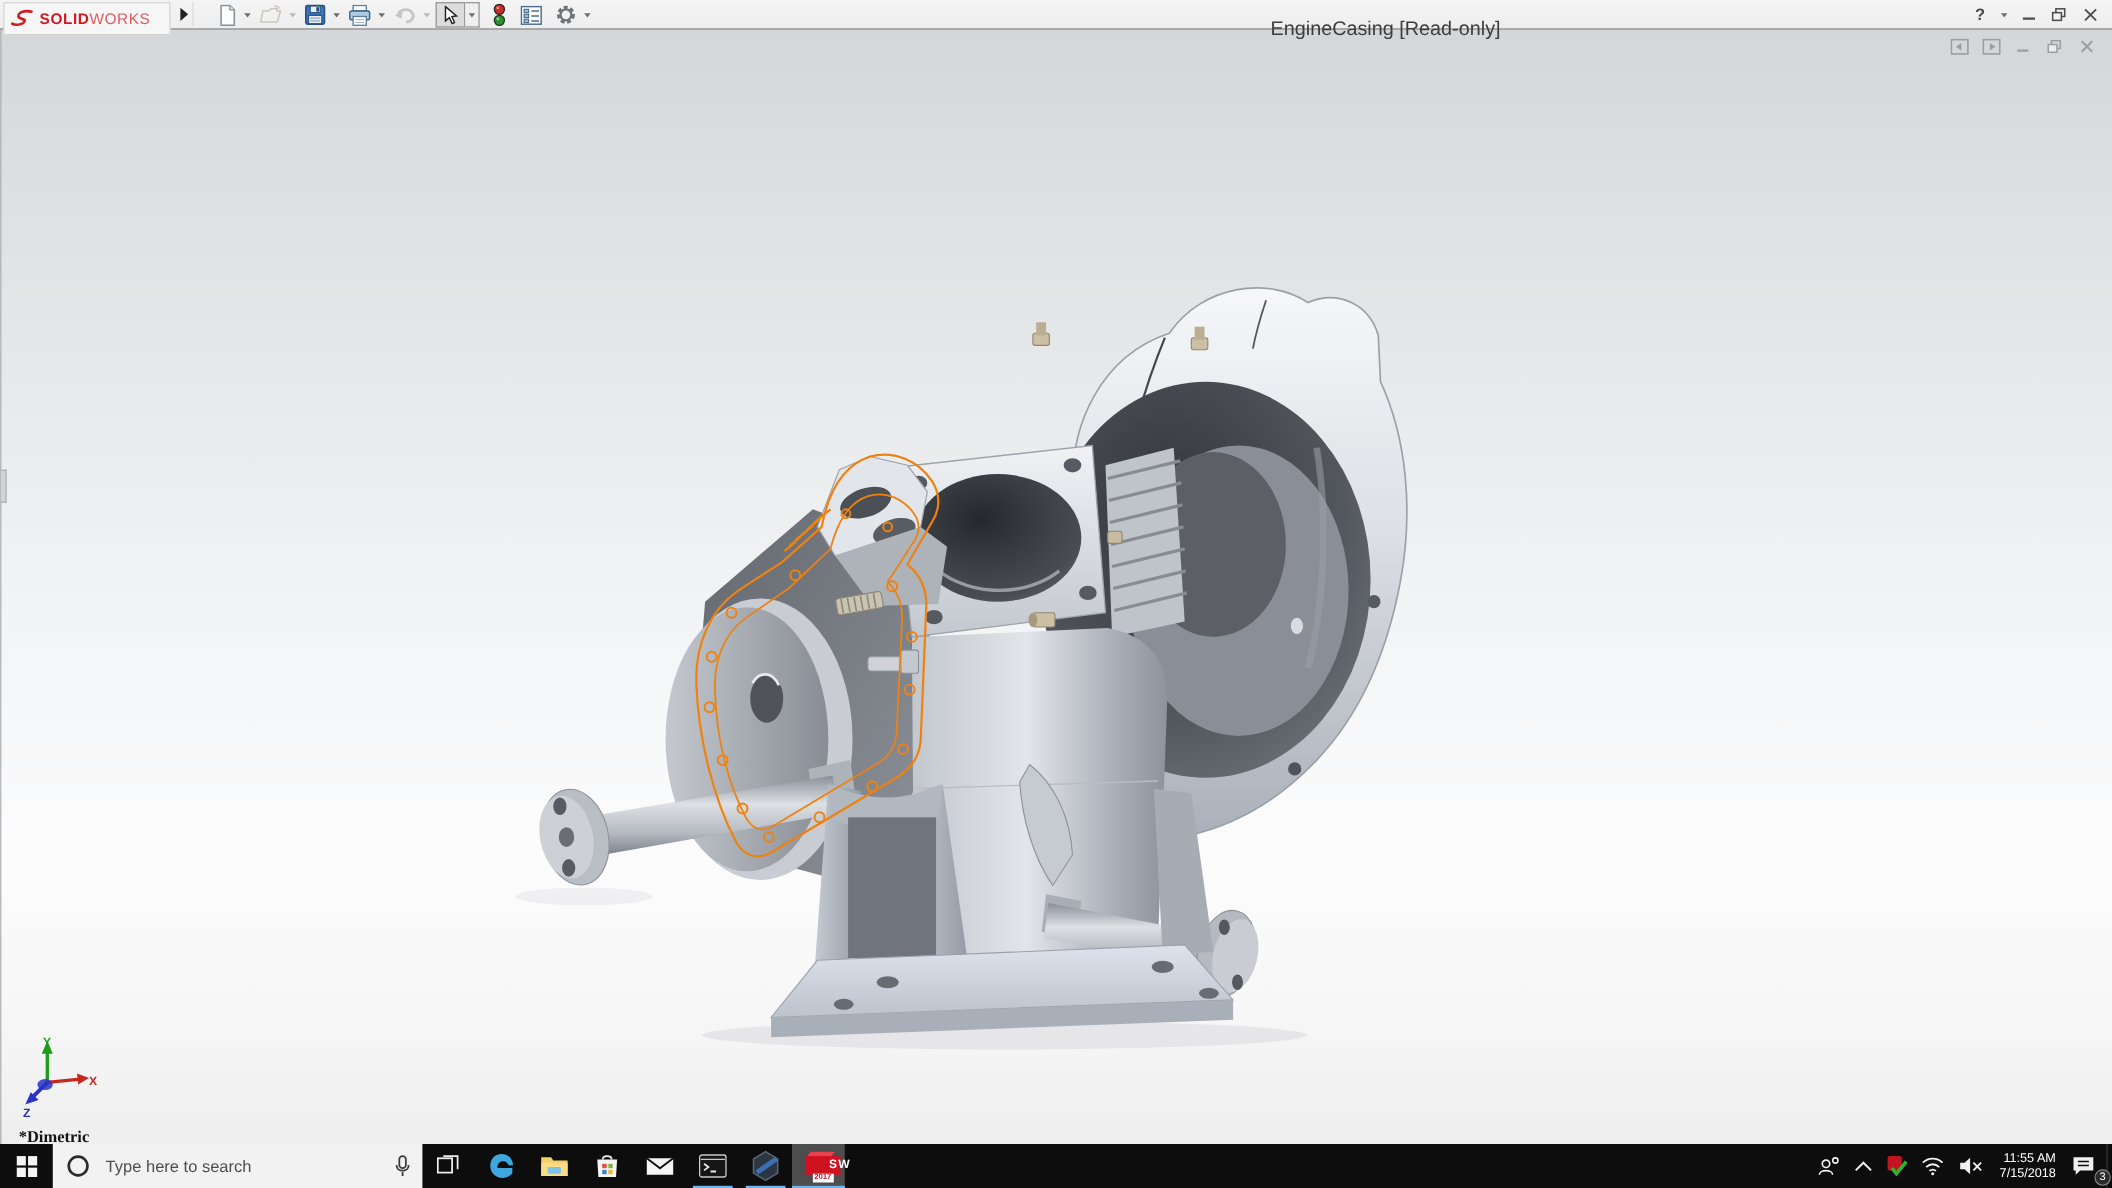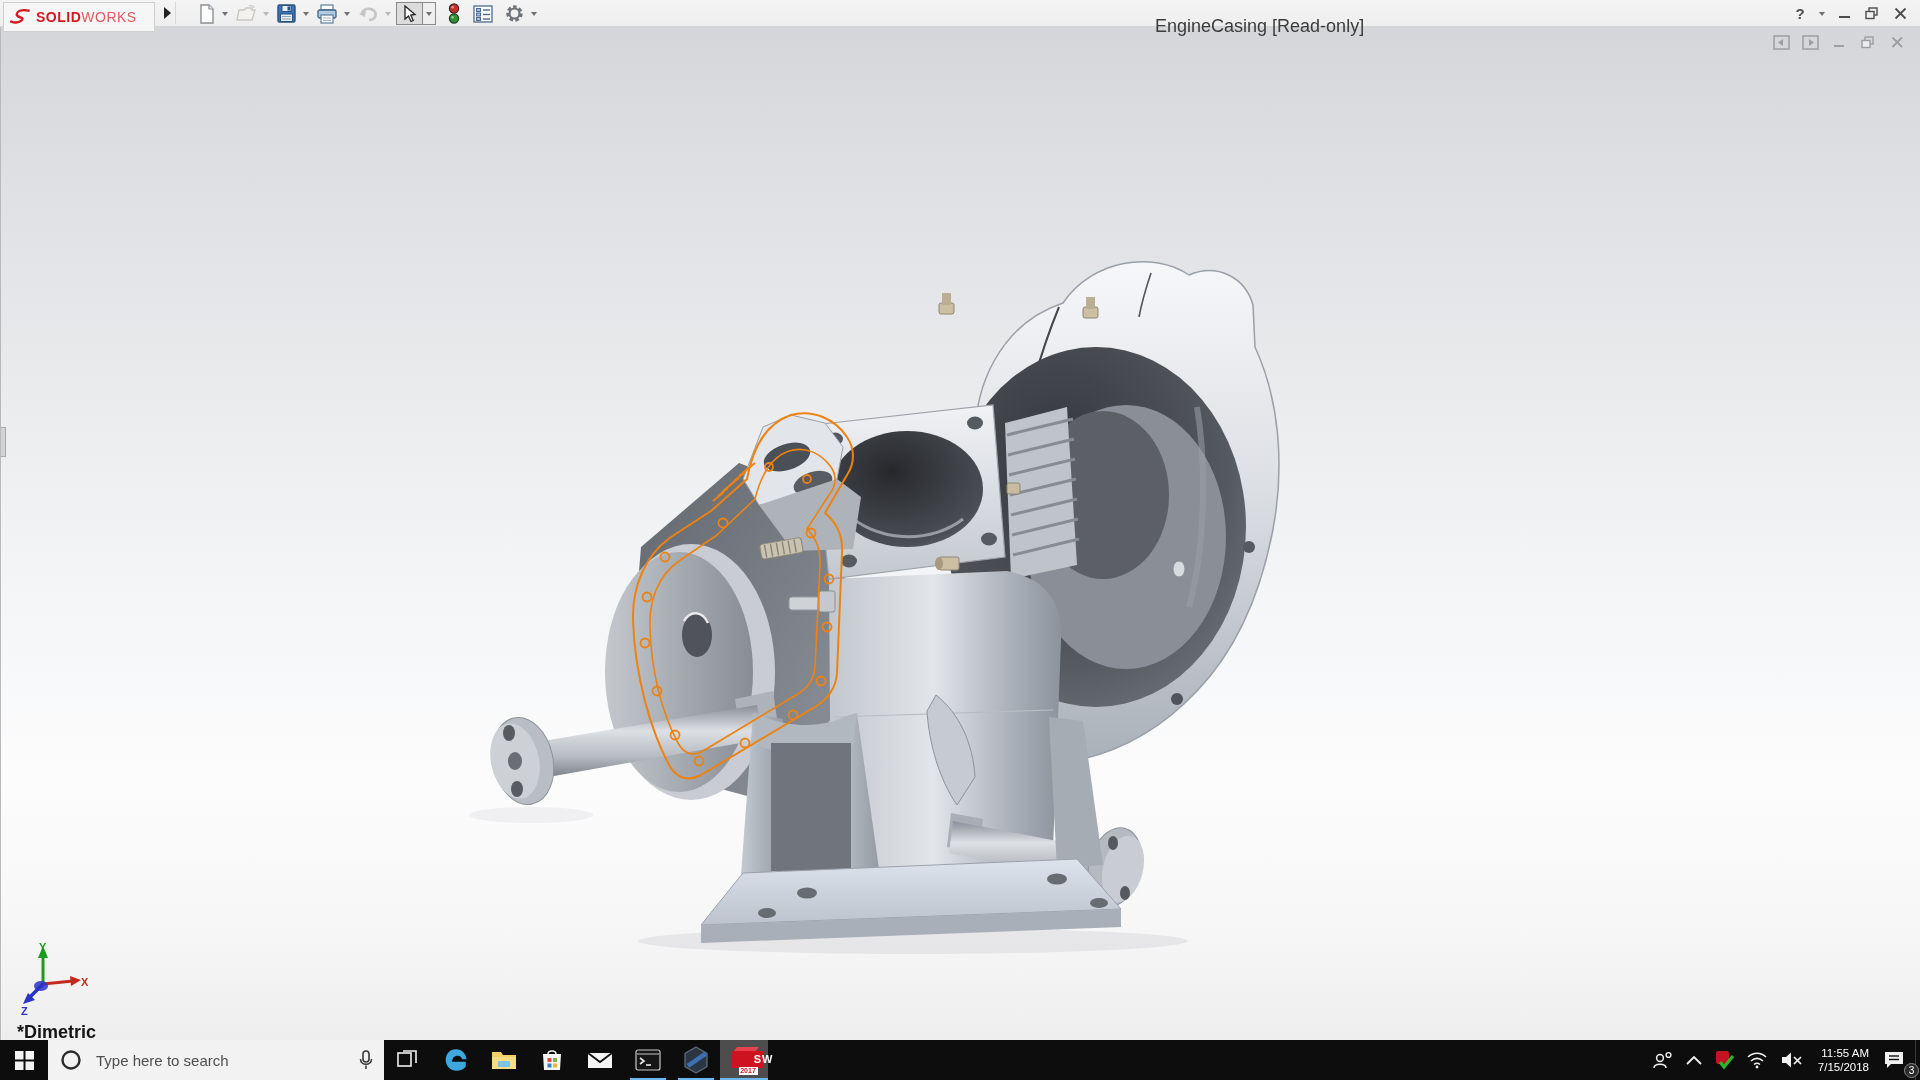--- a/index.html
+++ b/index.html
@@ -36,21 +36,21 @@
   
   .viewport{position:absolute;left:0;top:27px;width:1920px;height:1013px;z-index:10;
     background:linear-gradient(180deg,#d5d6d9 0%,#dedfe2 14%,#e8e9eb 32%,#f4f5f6 55%,#fcfcfd 74%,#f7f7f8 88%,#eeeeef 100%);
     border-left:1px solid #b9b9bb;}
   .panel-tab{position:absolute;left:0px;top:400px;width:5px;height:30px;background:#d2d3d5;
     border:1px solid #a9a9ab;border-left:none;}
   .doc-ctl{position:absolute;top:6px;right:12px;display:flex;align-items:center;gap:7px;}
   .doc-ctl .dbtn{width:22px;height:18px;display:flex;align-items:center;justify-content:center;}
   .model-svg{position:absolute;left:0;top:0;width:1920px;height:1013px;}
   .triad{position:absolute;left:14px;bottom:24px;width:74px;height:74px;}
-  .view-label{position:absolute;left:16px;bottom:-3px;font-size:18px;font-weight:600;color:#141414;}
+  .view-label{position:absolute;left:16px;bottom:-3px;font-size:15px;font-weight:600;color:#141414;font-family:Liberation Serif, serif;}
 
   
   .taskbar{position:absolute;left:0;top:1040px;width:1920px;height:40px;background:#0d0d0e;z-index:40;
     display:flex;align-items:stretch;}
   .start-btn{width:48px;display:flex;align-items:center;justify-content:center;}
   .search-box{width:336px;background:#f2f2f2;display:flex;align-items:center;padding:0 10px 0 12px;}
   .search-box input{flex:1;border:none;background:transparent;outline:none;font-size:15px;color:#be185d;
     font-family:"Liberation Sans",sans-serif;margin-left:12px;}
   .search-box input::placeholder{color:#4e4e4e;opacity:1;}
   .app-btn{width:48px;position:relative;display:flex;align-items:center;justify-content:center;}

